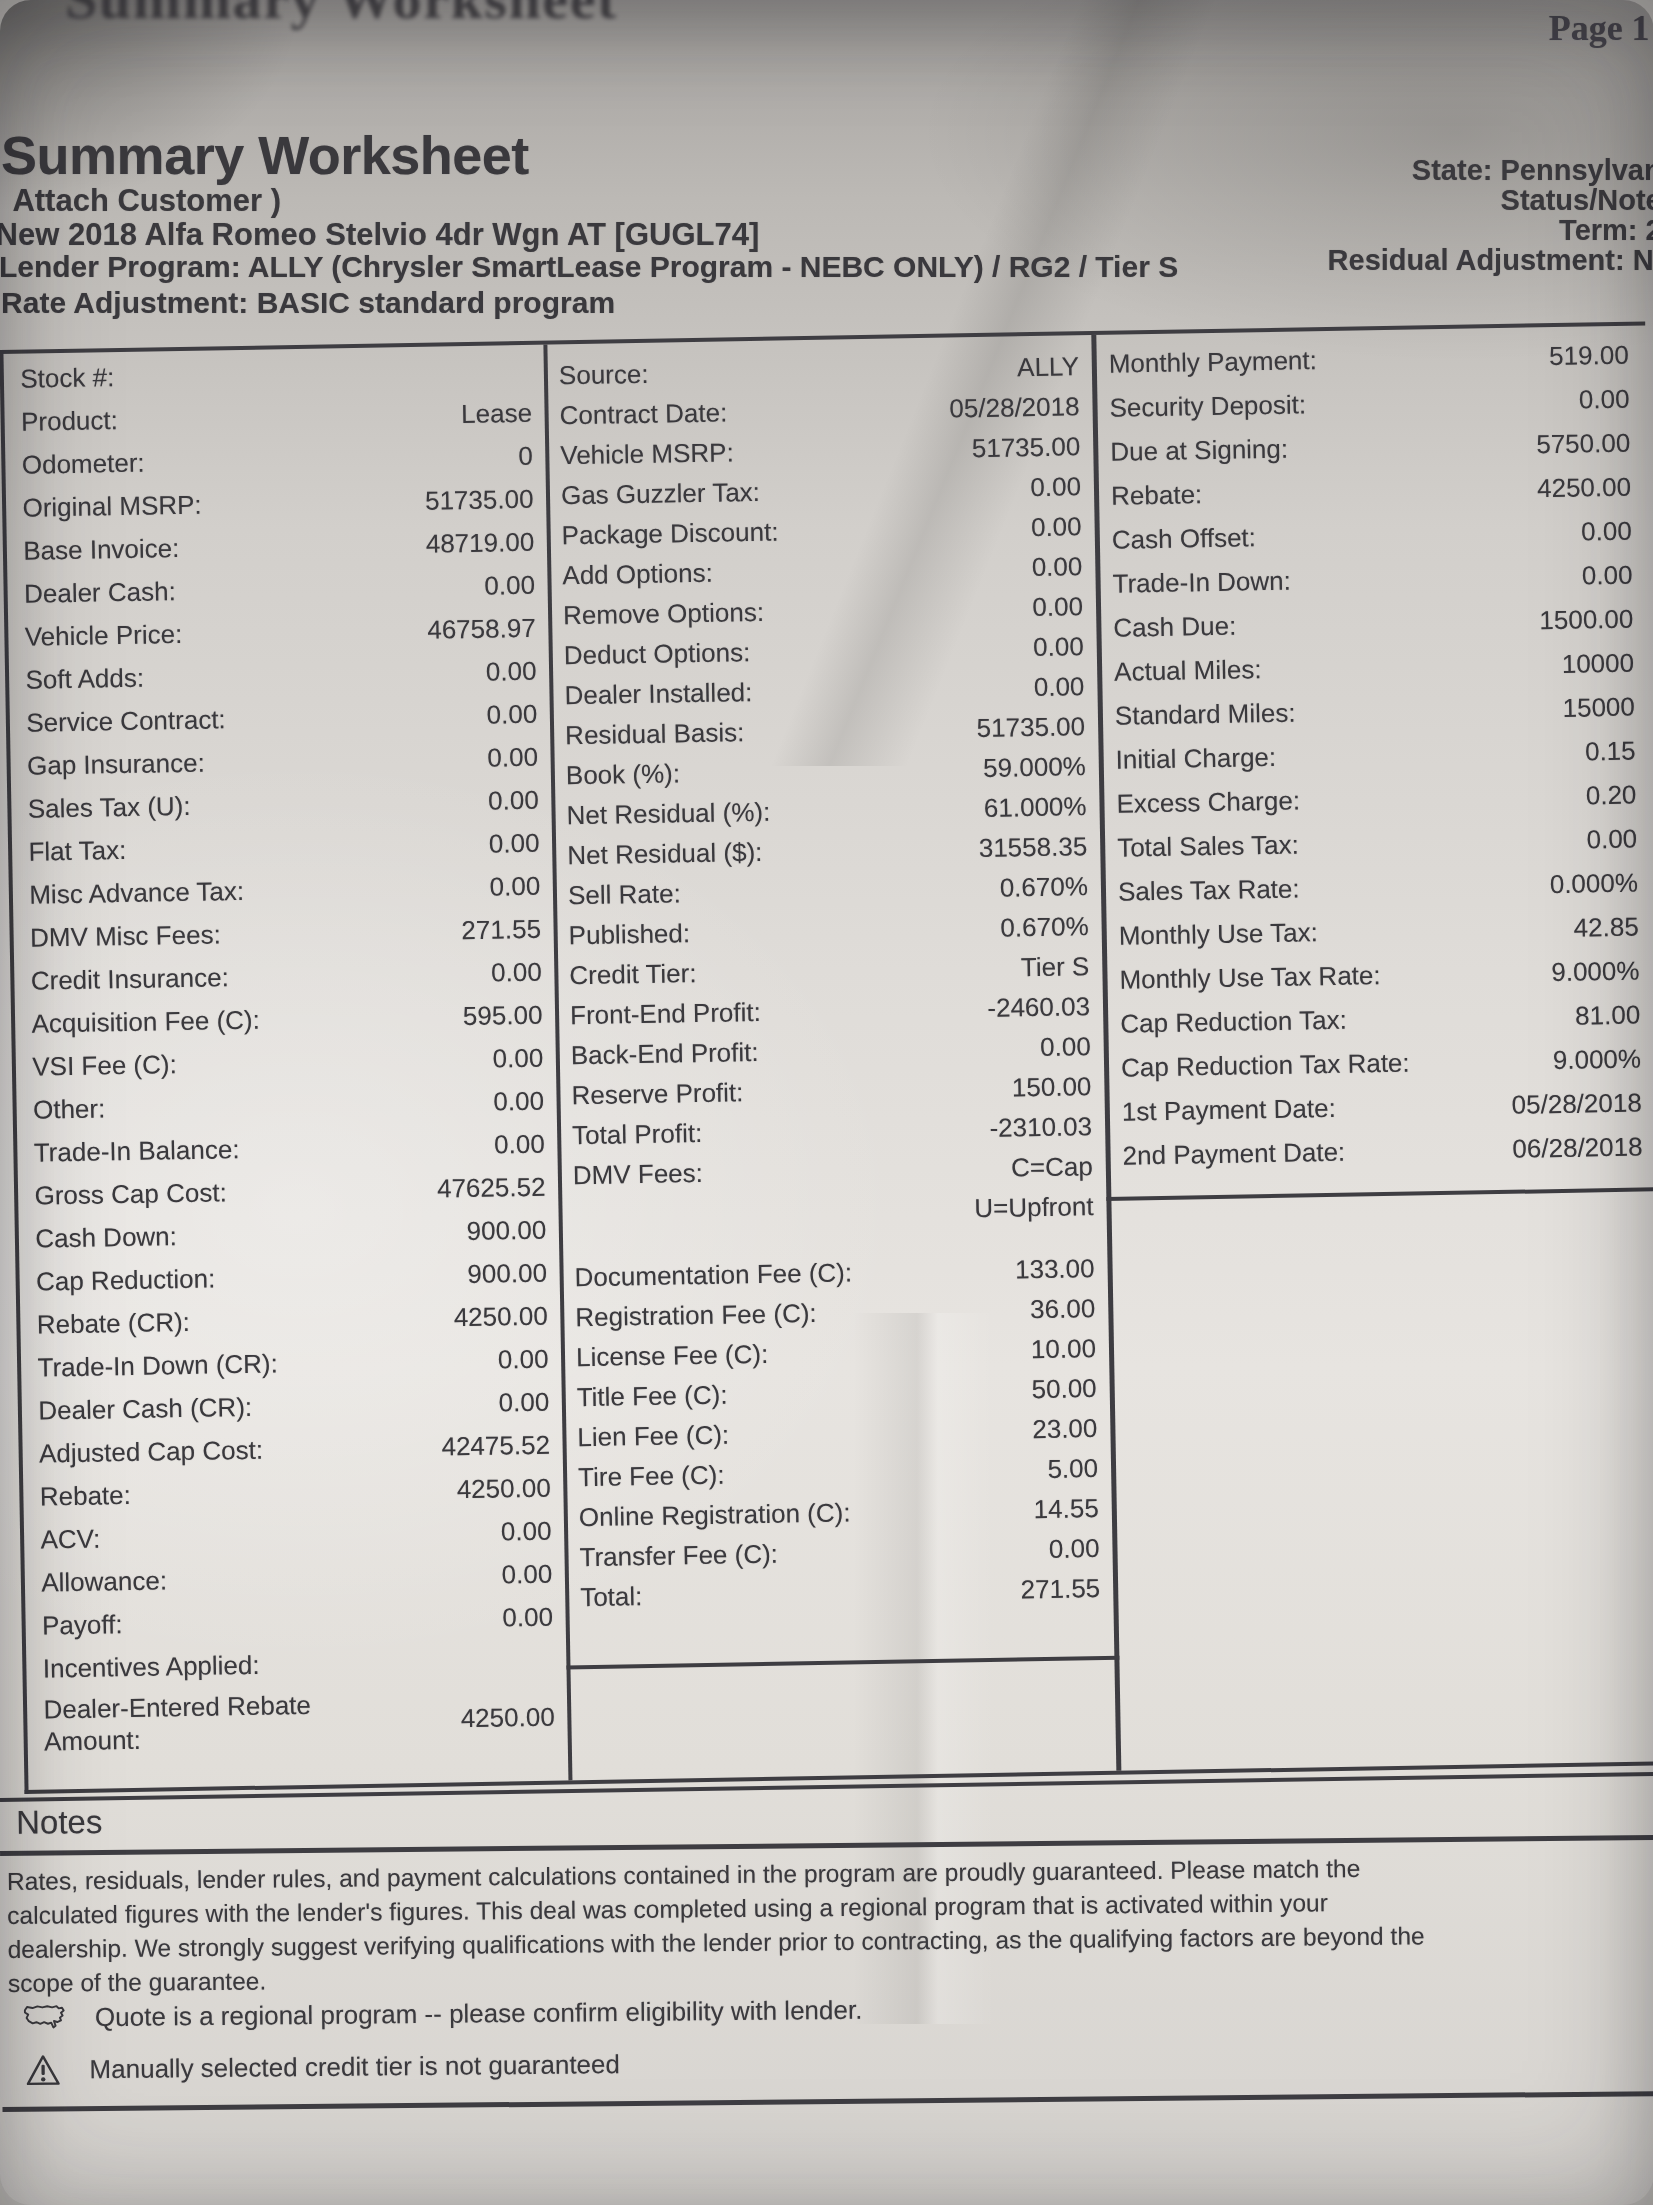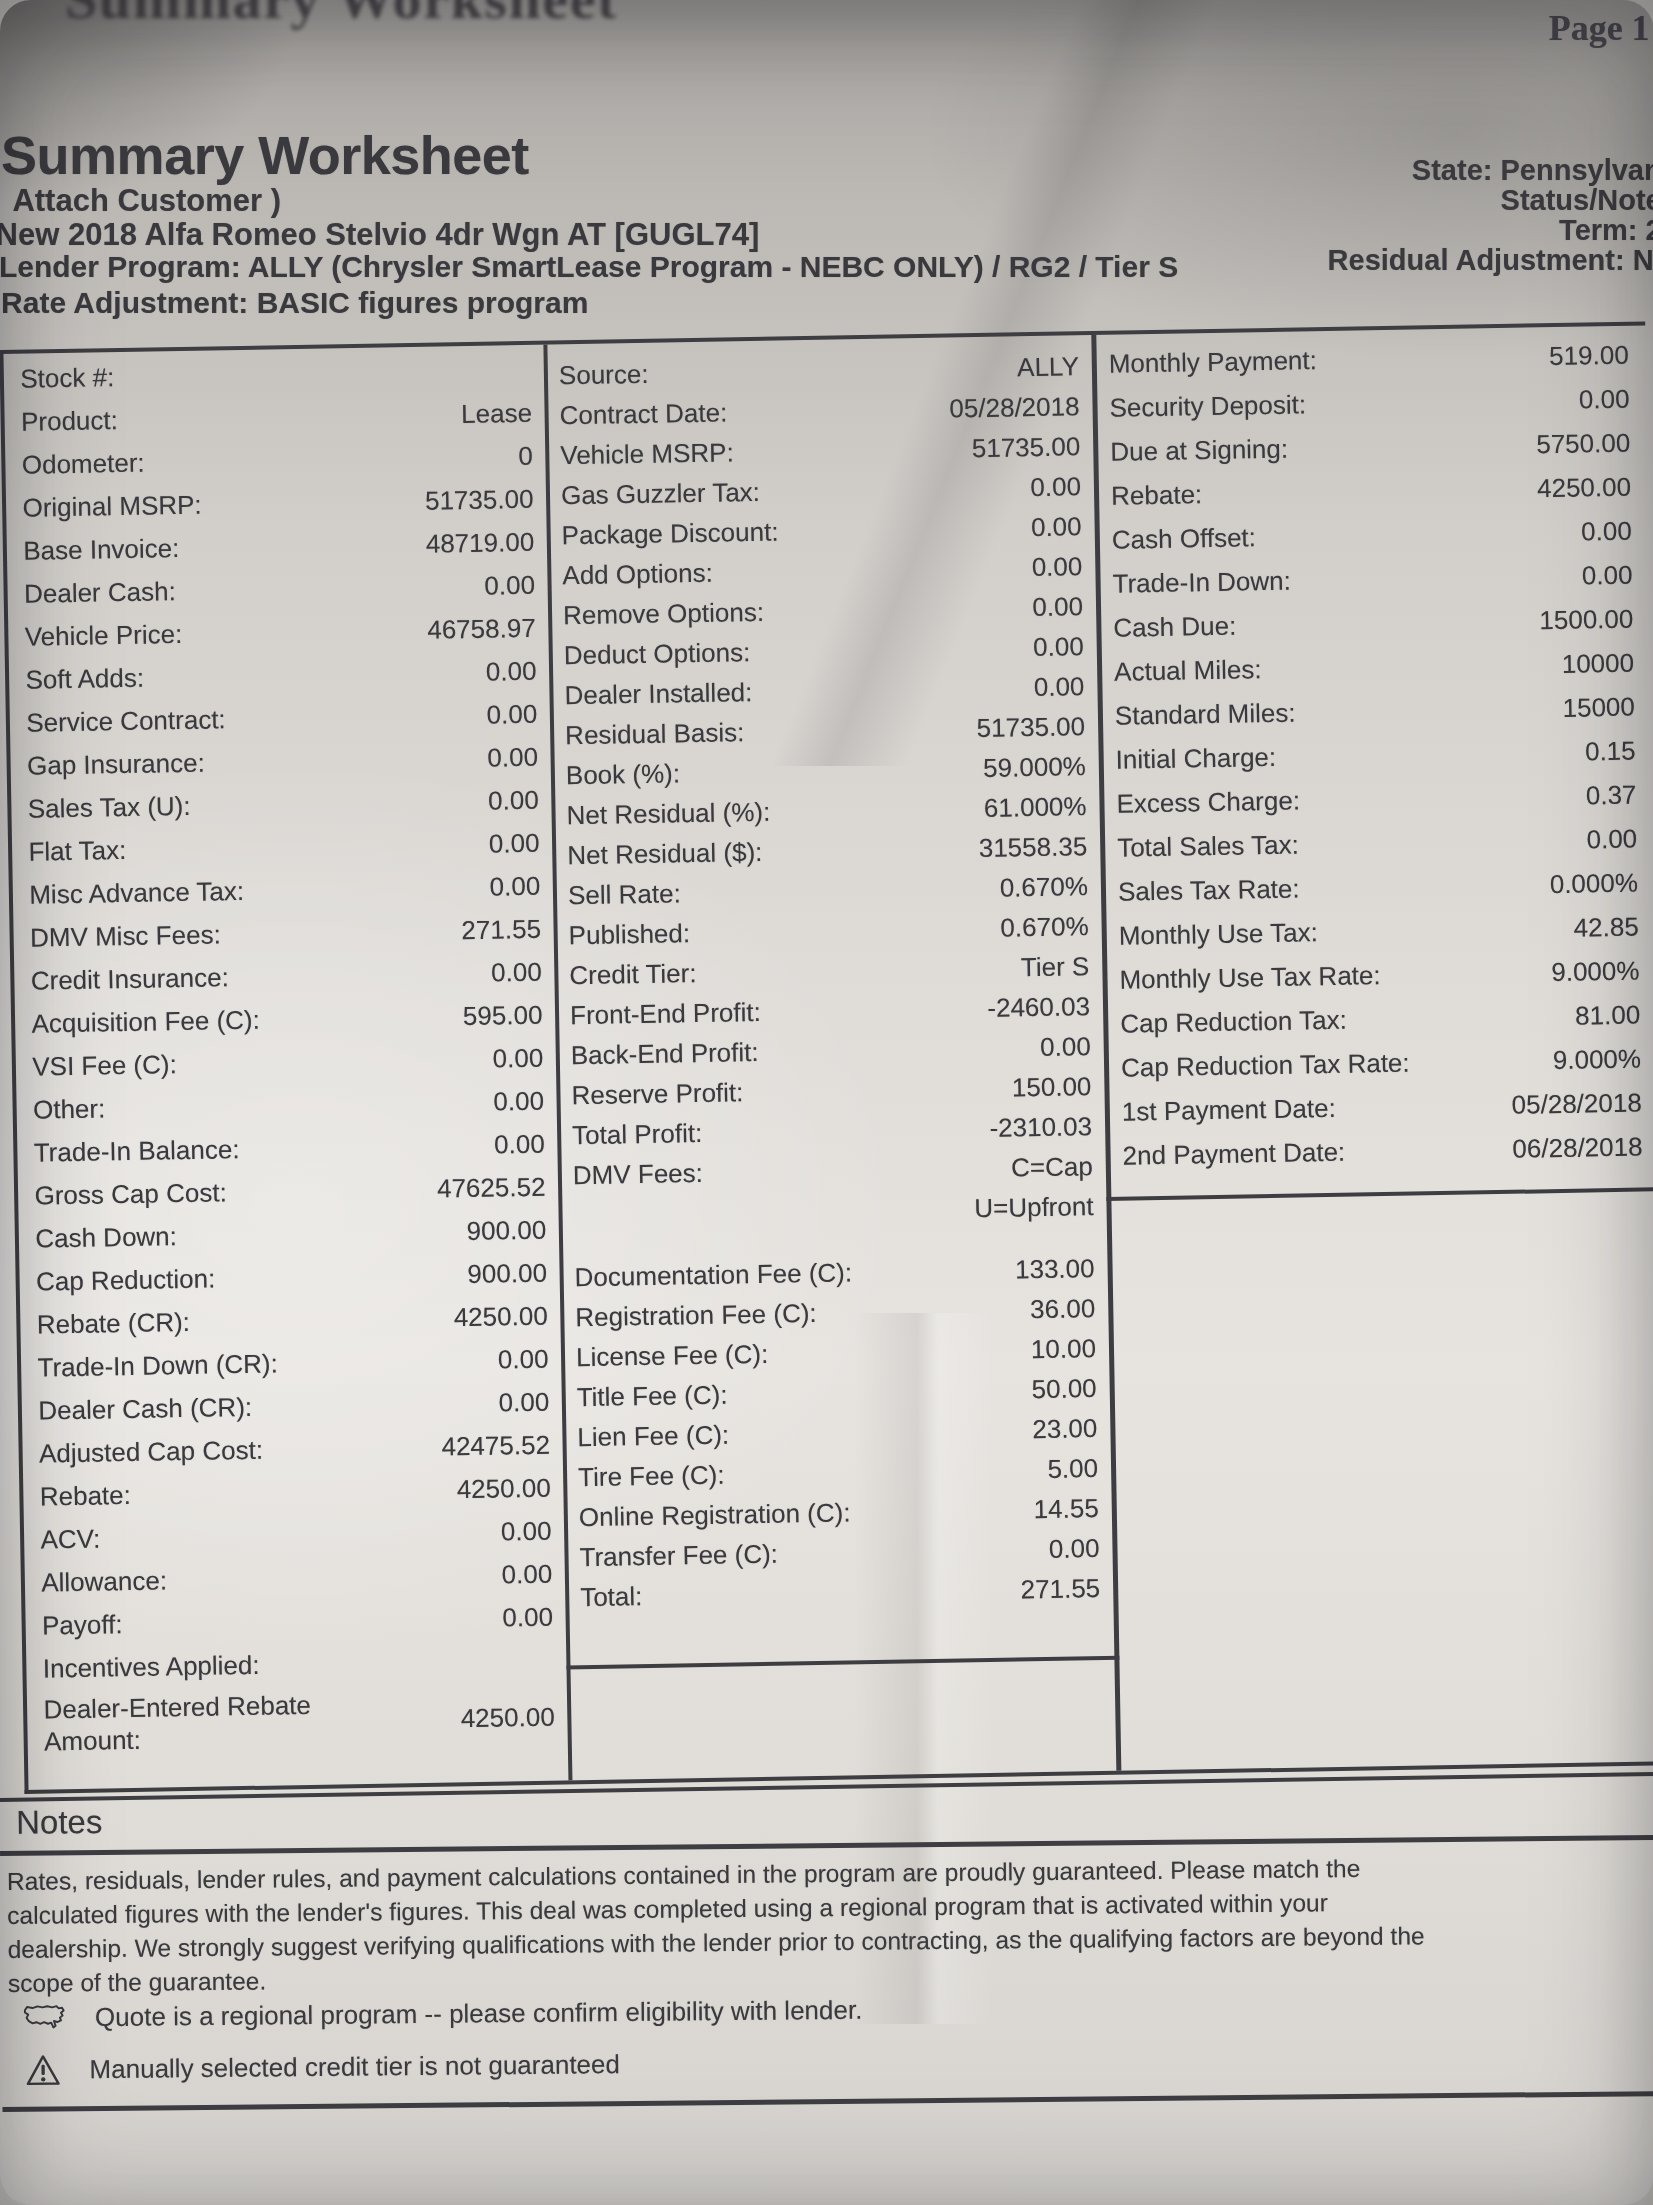--- a/index.html
+++ b/index.html
@@ -80,21 +80,21 @@
   <div class="crease1"></div>
   <div class="crease2"></div>
 
   <div class="top-fragment">Summary Worksheet</div>
   <div class="page-num ink">Page 1</div>
 
   <h1 class="title ink">Summary Worksheet</h1>
   <div class="subtitle ink">Attach Customer )</div>
   <div class="vehicle-line ink">New 2018 Alfa Romeo Stelvio 4dr Wgn AT [GUGL74]</div>
   <div class="lender-line ink">Lender Program: ALLY (Chrysler SmartLease Program - NEBC ONLY) / RG2 / Tier S</div>
-  <div class="rate-line ink">Rate Adjustment: BASIC figures program</div>
+  <div class="rate-line ink">Rate Adjustment: BASIC standard program</div>
 
   <div class="meta-block ink">
     <div>State: Pennsylvan</div>
     <div>Status/Note</div>
     <div>Term: 2</div>
     <div>Residual Adjustment: N/</div>
   </div>
 
   <div class="table">
     <div class="vline d1"></div>
@@ -394,21 +394,21 @@
         <div class="row">
           <span class="lbl">Standard Miles:</span>
           <span class="val">15000</span>
         </div>
         <div class="row">
           <span class="lbl">Initial Charge:</span>
           <span class="val">0.15</span>
         </div>
         <div class="row">
           <span class="lbl">Excess Charge:</span>
-          <span class="val">0.37</span>
+          <span class="val">0.20</span>
         </div>
         <div class="row">
           <span class="lbl">Total Sales Tax:</span>
           <span class="val">0.00</span>
         </div>
         <div class="row">
           <span class="lbl">Sales Tax Rate:</span>
           <span class="val">0.000%</span>
         </div>
         <div class="row">

